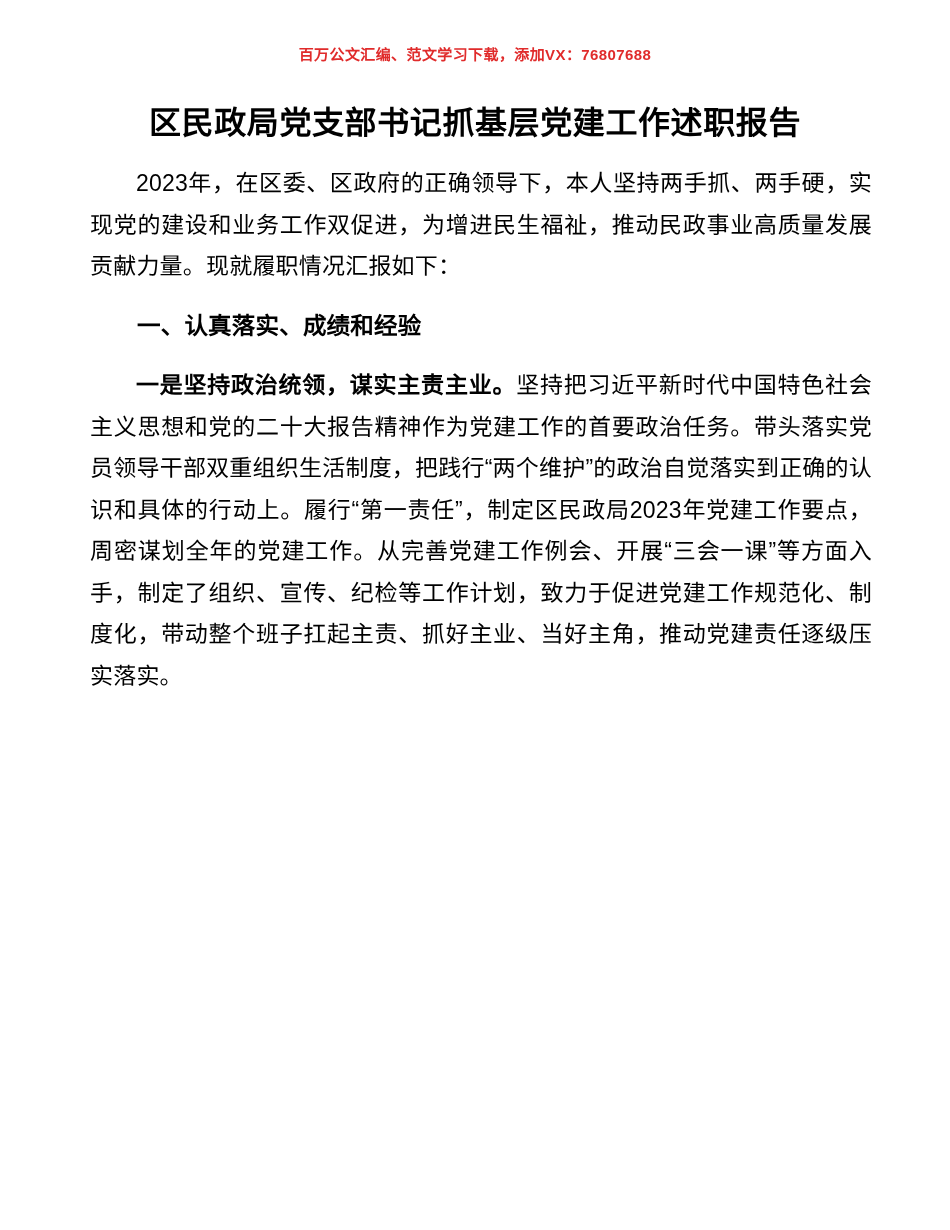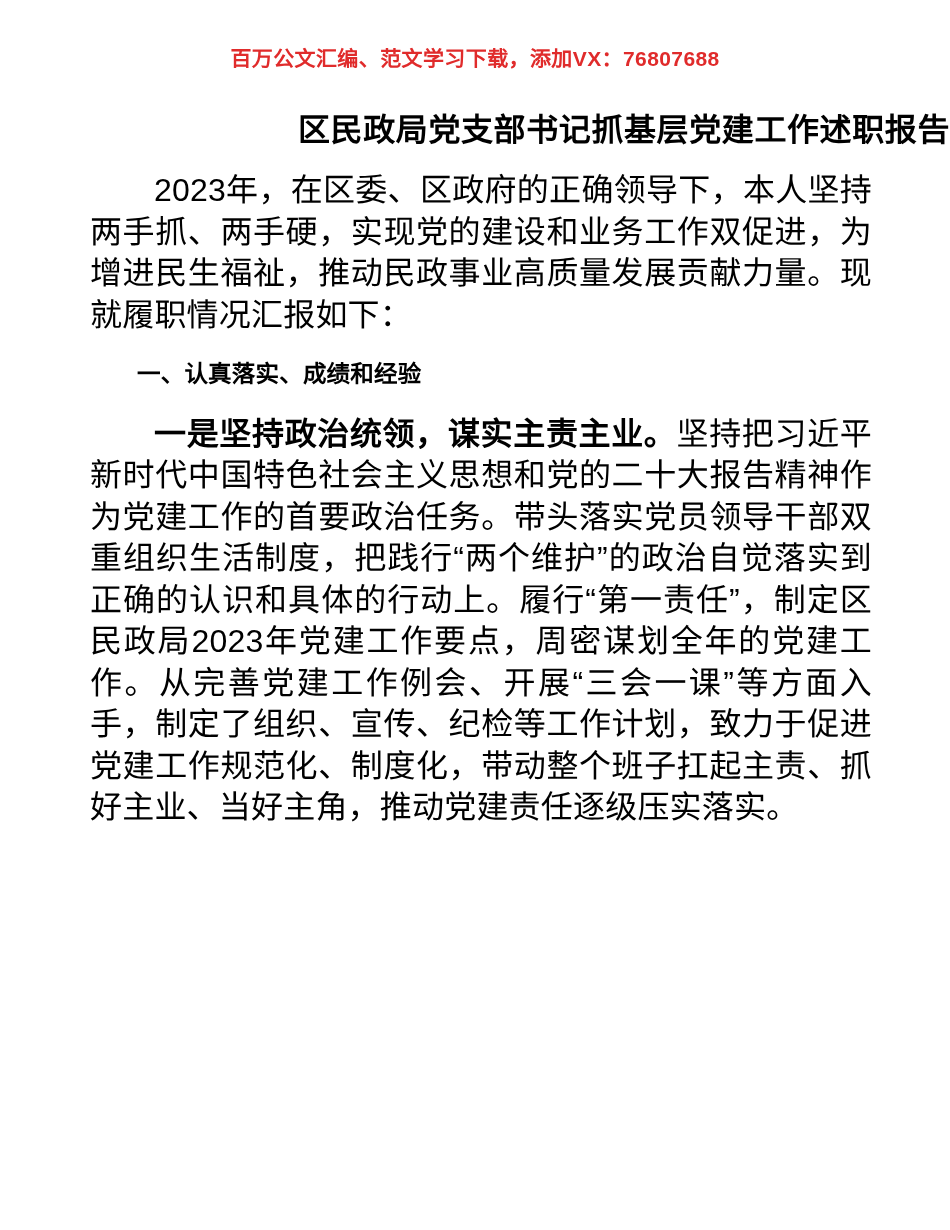--- a/index.html
+++ b/index.html
@@ -22,51 +22,51 @@
     width: 950px;
     height: 1230px;
     box-sizing: border-box;
     padding: 0;
     background: #ffffff;
   }
 
   
   .promo-banner {
     text-align: center;
-    font-size: 21px;
+    font-size: 15px;
     font-weight: 700;
     letter-spacing: 0.4px;
     padding-top: 46px;
     padding-bottom: 0;
     line-height: 1.2;
     user-select: text;
   }
 
   
   .doc-title {
-    text-align: right;
+    text-align: center;
     font-size: 32px;
     font-weight: 700;
     letter-spacing: 0.6px;
     margin: 0;
     padding-top: 38px;
     padding-bottom: 2px;
     line-height: 1.35;
     color: #000;
   }
 
   
   .doc-body {
     padding: 0 78px 0 90px;
     margin-top: 16px;
   }
 
   p.para {
     margin: 0;
-    font-size: 32px;
+    font-size: 23px;
     line-height: 41.5px;
     text-align: justify;
     text-justify: inter-ideograph;
     text-indent: 2em;
     letter-spacing: 0.2px;
     color: #000;
     word-break: break-all;
   }
 
   p.heading {

